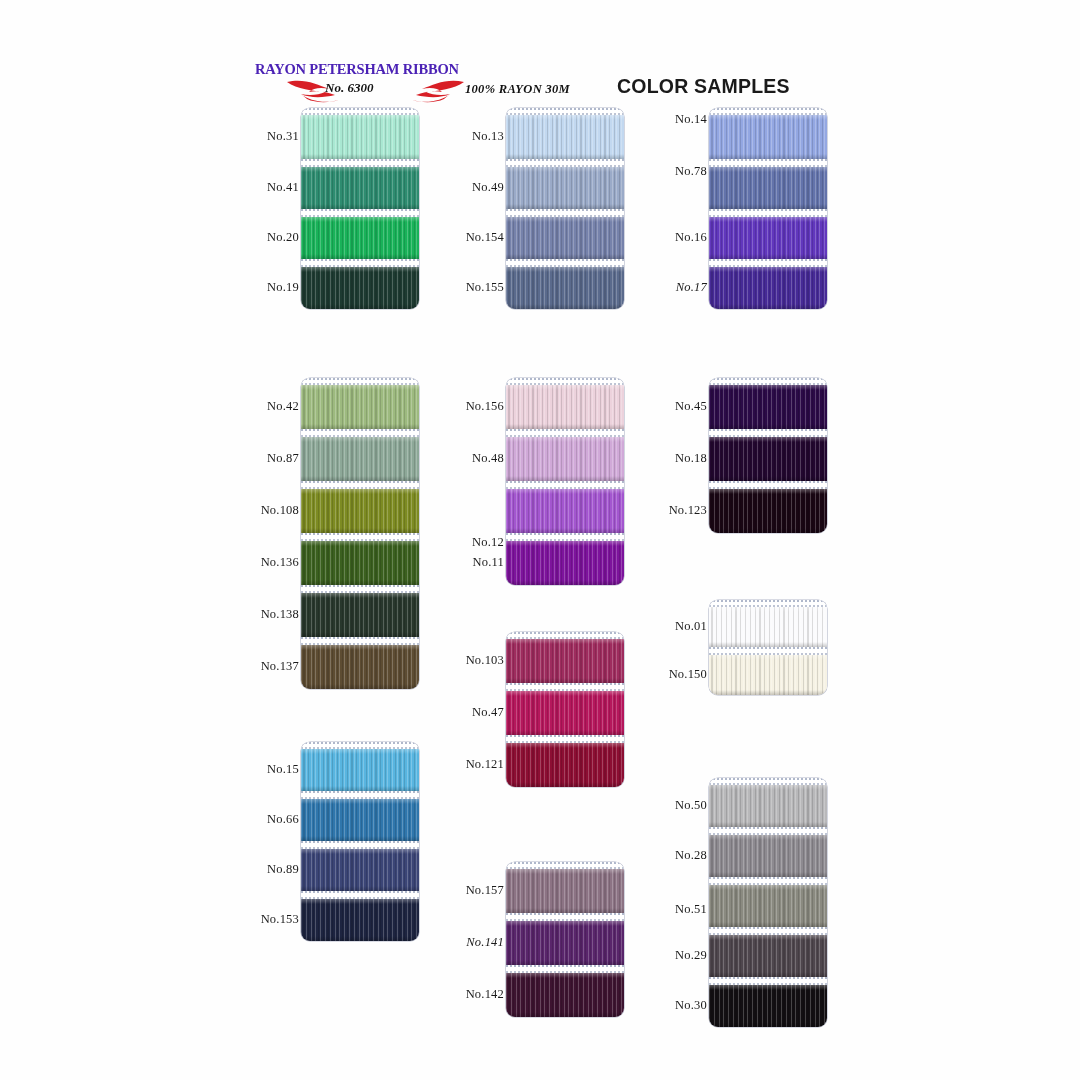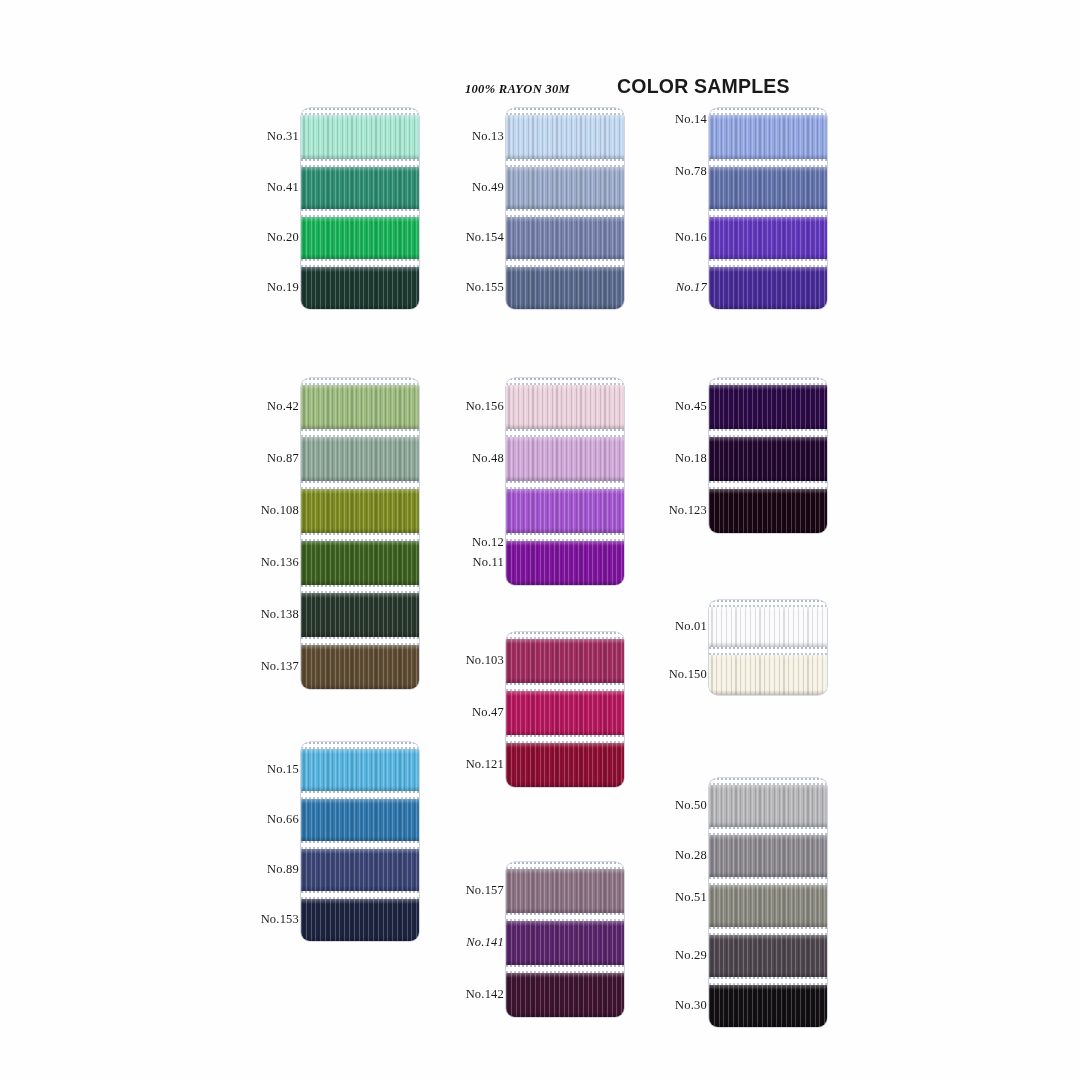--- a/index.html
+++ b/index.html
@@ -185,20 +185,32 @@
     letter-spacing: 0.2px;
   }
 </style>
 </head>
 <body>
 
 <div id="sheet">
 
   <div id="header">
 
+    <div class="brand-block">
+      <div class="brand-line">RAYON PETERSHAM RIBBON</div>
+
+      <svg class="ribbon-svg" viewBox="0 0 185 28">
+        <path d="M4 4 C 20 0, 34 6, 46 11 C 38 9, 30 10, 26 14 C 34 12, 44 14, 52 17 C 40 20, 26 20, 18 16 C 26 18, 36 17, 42 14 C 30 13, 14 11, 4 4 Z" fill="#d81f26"></path>
+        <path d="M18 16 C 26 23, 42 26, 56 22 C 46 25, 32 25, 24 21 Z" fill="#d81f26"></path>
+        <path d="M181 4 C 165 0, 151 6, 139 11 C 147 9, 155 10, 159 14 C 151 12, 141 14, 133 17 C 145 20, 159 20, 167 16 C 159 18, 149 17, 143 14 C 155 13, 171 11, 181 4 Z" fill="#d81f26"></path>
+        <path d="M167 16 C 159 23, 143 26, 129 22 C 139 25, 153 25, 161 21 Z" fill="#d81f26"></path>
+      </svg>
+
+      <div class="brand-no">No. 6300</div>
+    </div>
 
     <div class="spec-text">100% RAYON   30M</div>
     <div class="samples-title">COLOR SAMPLES</div>
   </div>
 
   <div id="groups-host">
       <div class="group" style="left: 255px; top: 108px;">
         <div class="label" style="top: 21px;">No.31</div>
         <div class="label" style="top: 72px;">No.41</div>
         <div class="label" style="top: 122px;">No.20</div>
@@ -345,21 +357,21 @@
           <div class="swatch" title="No.157" style="height: 44px; background: rgb(140, 115, 132);"></div>
           <div class="gap" style="height: 8px;"></div>
           <div class="swatch" title="No.141" style="height: 44px; background: rgb(89, 37, 107);"></div>
           <div class="gap" style="height: 8px;"></div>
           <div class="swatch" title="No.142" style="height: 44px; background: rgb(61, 19, 48);"></div>
         </div>
       </div>
       <div class="group" style="left: 663px; top: 778px;">
         <div class="label" style="top: 20px;">No.50</div>
         <div class="label" style="top: 70px;">No.28</div>
-        <div class="label" style="top: 112px;">No.51</div>
+        <div class="label" style="top: 124px;">No.51</div>
         <div class="label" style="top: 170px;">No.29</div>
         <div class="label" style="top: 220px;">No.30</div>
         <div class="stack">
           <div class="gap" style="height: 7px;"></div>
           <div class="swatch" title="No.50" style="height: 42px; background: rgb(184, 184, 186);"></div>
           <div class="gap" style="height: 8px;"></div>
           <div class="swatch" title="No.28" style="height: 42px; background: rgb(141, 138, 144);"></div>
           <div class="gap" style="height: 8px;"></div>
           <div class="swatch" title="No.51" style="height: 42px; background: rgb(138, 138, 128);"></div>
           <div class="gap" style="height: 8px;"></div>

